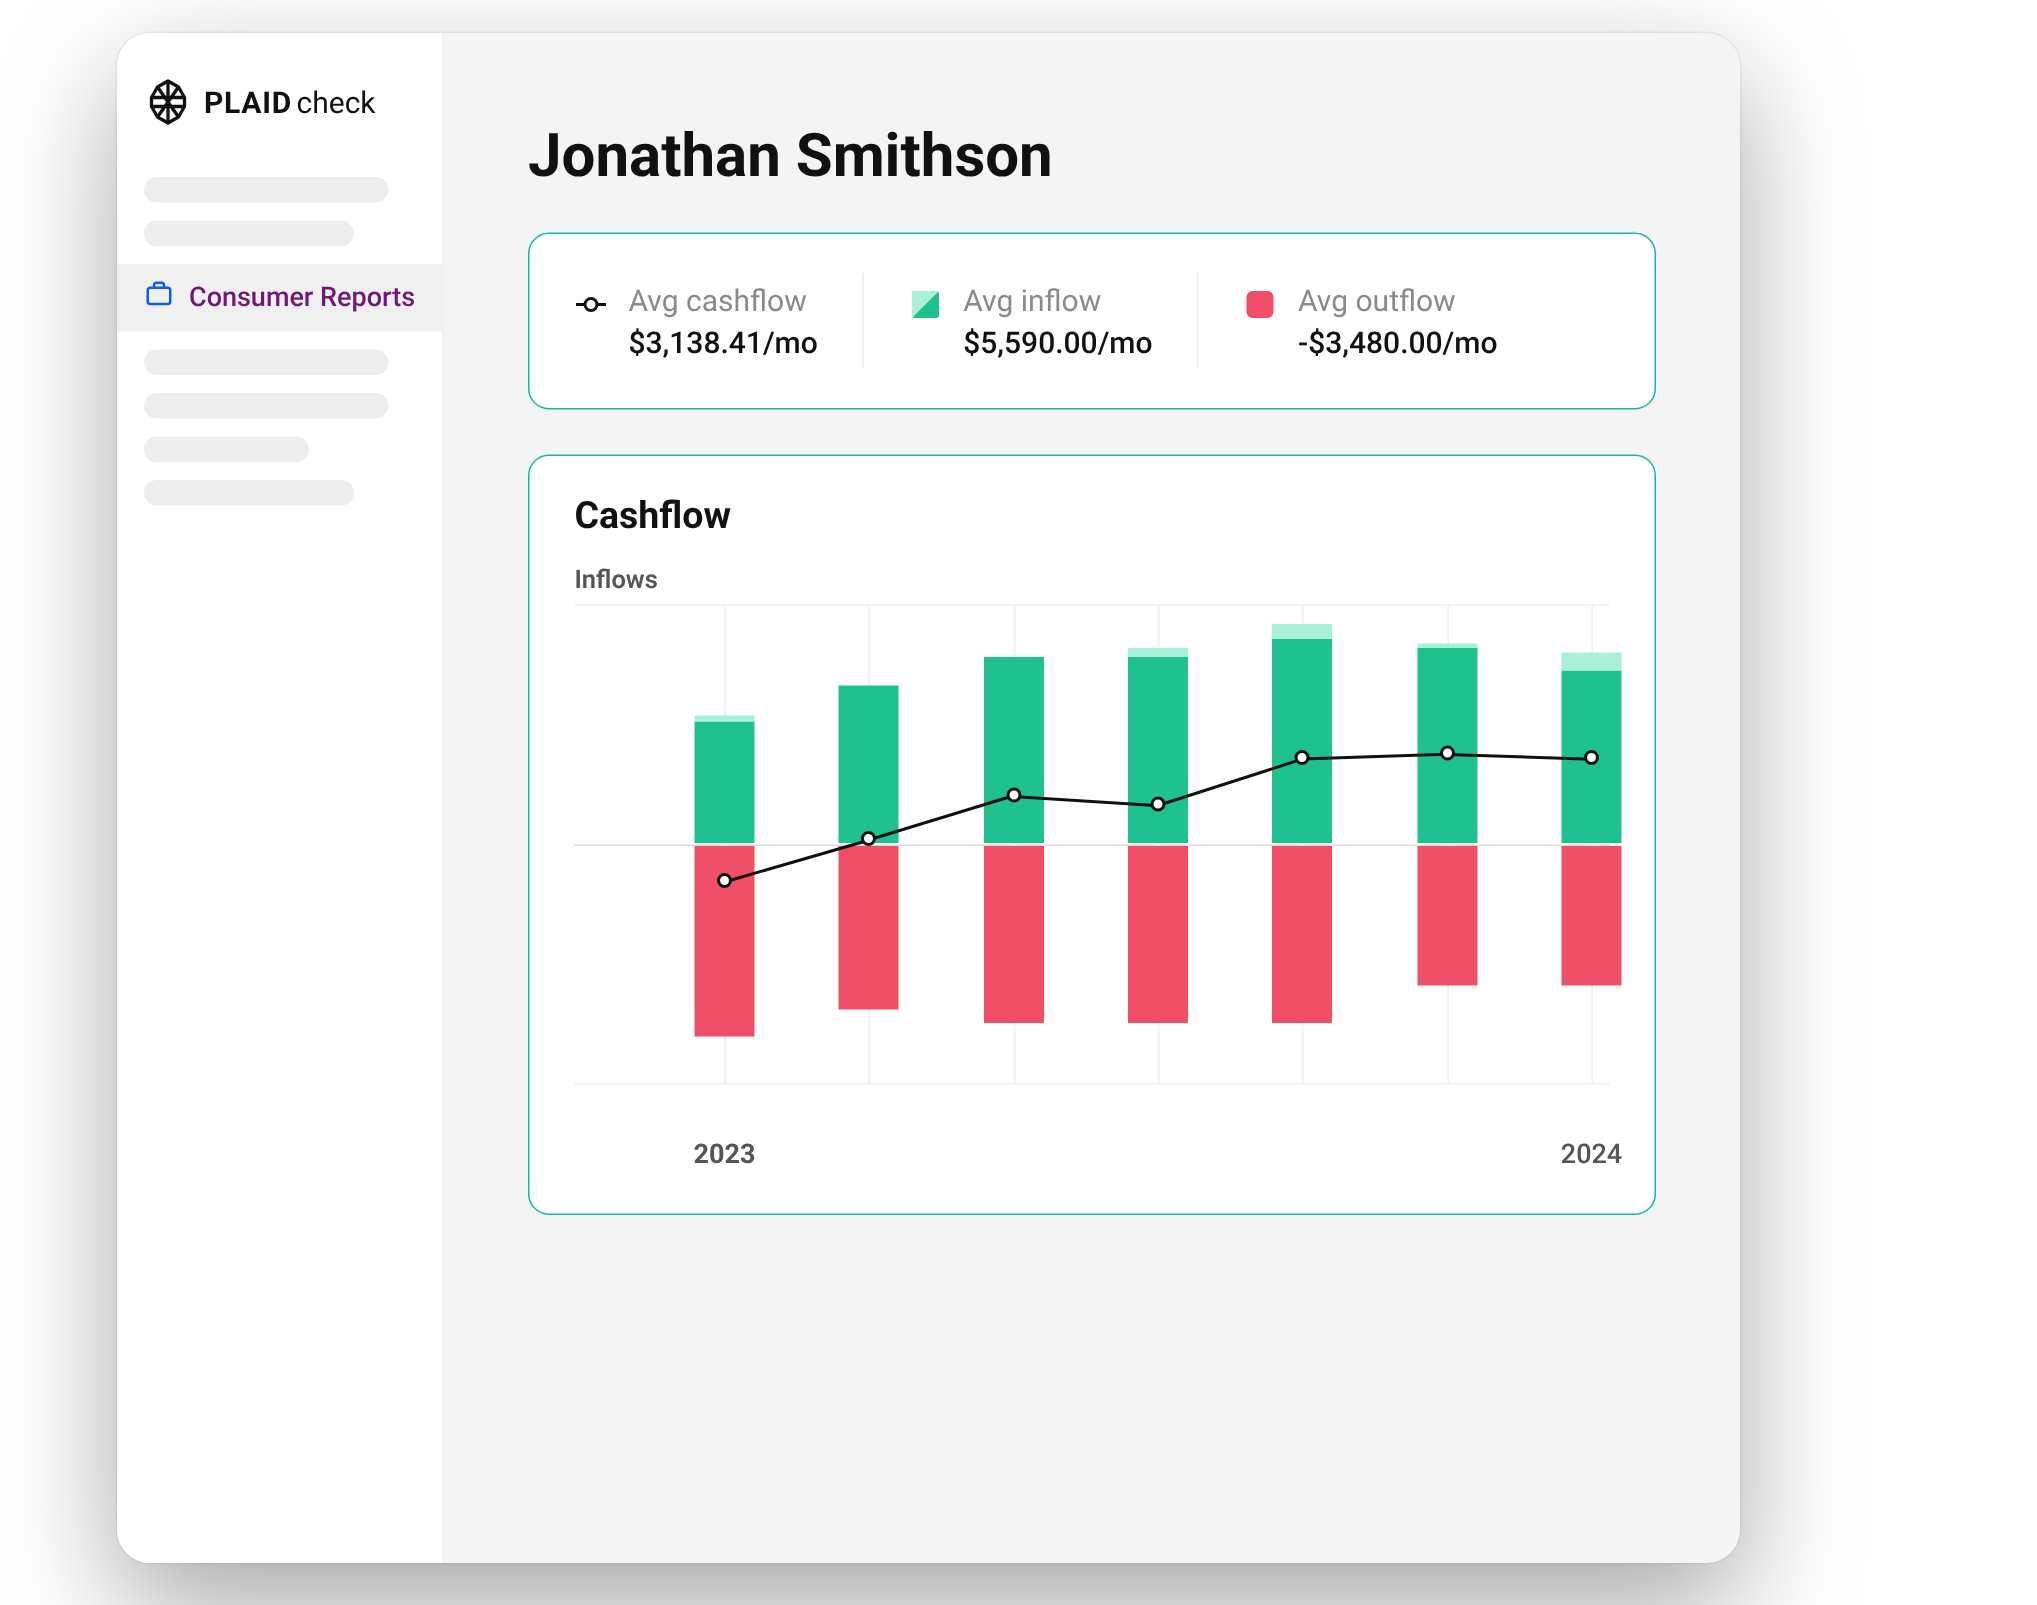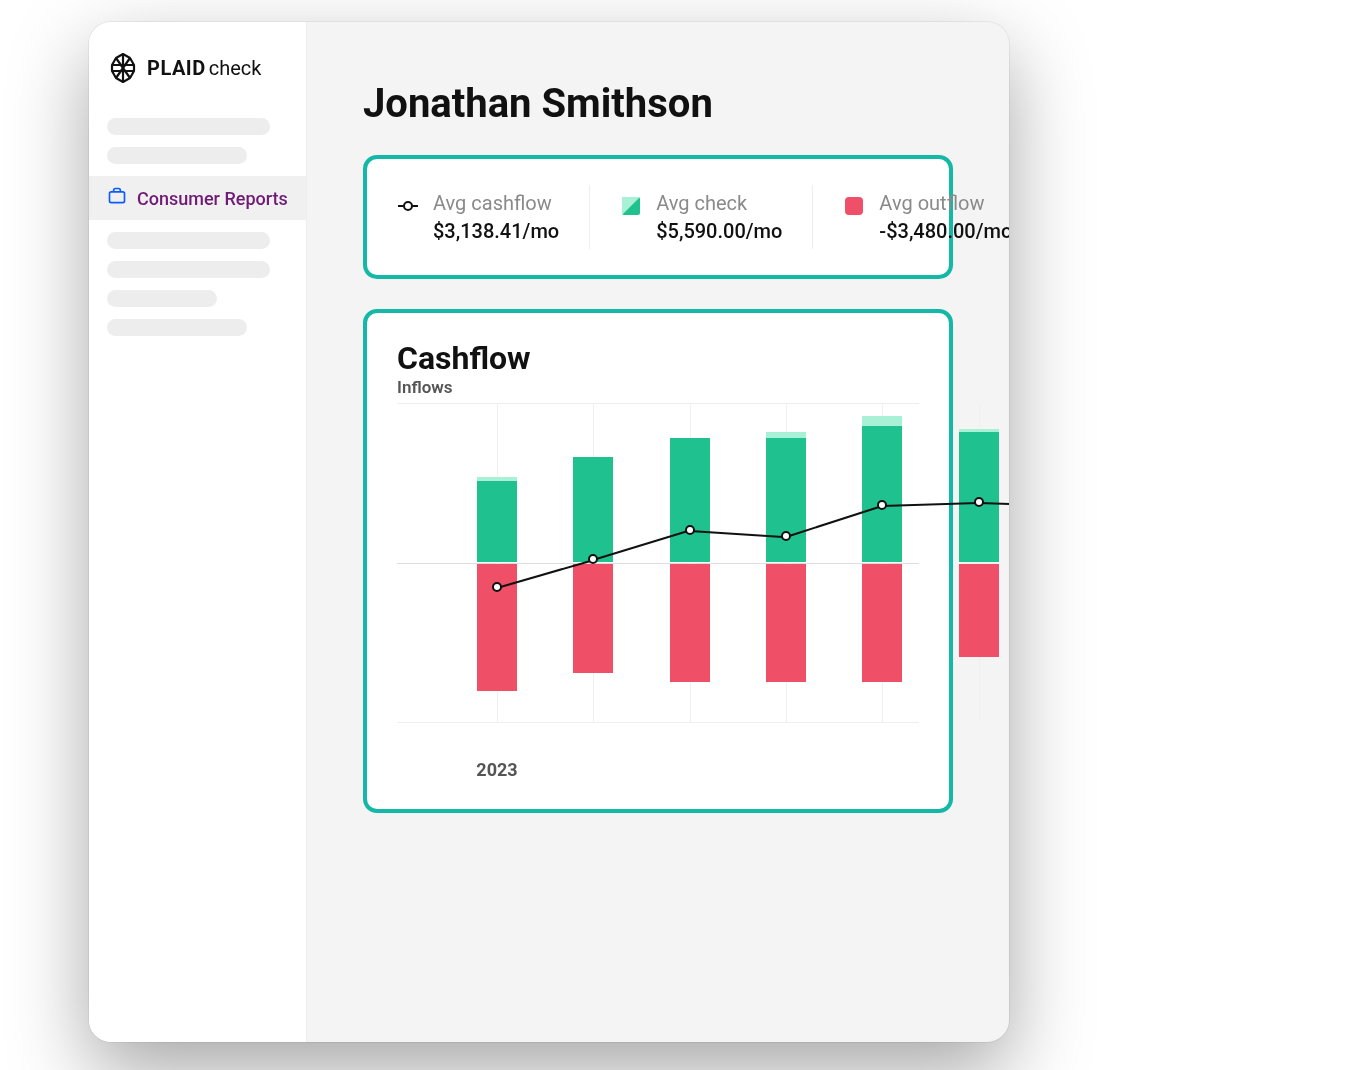--- a/index.html
+++ b/index.html
@@ -5,23 +5,23 @@
   * { box-sizing: border-box; margin: 0; padding: 0; }
   body {
     font-family: -apple-system, BlinkMacSystemFont, "Segoe UI", Roboto, Helvetica, Arial, sans-serif;
     background: #fff;
     width: 1358px;
     height: 1070px;
     overflow: hidden;
   }
   .app-window {
     position: absolute;
-    left: 89px;
+    left: 78px;
     top: 22px;
-    width: 920px;
+    width: 1082px;
     height: 1020px;
     background: #f4f4f4;
     border-radius: 22px;
     box-shadow: 0 30px 80px rgba(0,0,0,0.35), 0 0 0 1px rgba(0,0,0,0.05);
     display: flex;
     overflow: hidden;
   }
   
   .sidebar {
     width: 218px;
@@ -93,42 +93,42 @@
   .tab.active {
     color:#0a5cff;
     background:#e9f1ff;
     border-radius:8px 8px 0 0;
     border-bottom: 4px solid #0a5cff;
     font-weight:500;
   }
 
   .card {
     background:#fff;
-    border:4px solid #14b8a6;
+    border:1px solid #14b8a6;
     border-radius:14px;
     padding: 26px 30px;
     margin-bottom: 30px;
   }
   .stats-row {
     display:flex;
     align-items:flex-start;
   }
   .stat {
     display:flex;
     gap:14px;
     padding: 6px 30px;
     border-right:1px solid #eee;
   }
   .stat:first-child { padding-left:0; }
   .stat:last-child { border-right:none; }
   .stat-icon { width:22px; height:22px; flex:none; margin-top:4px; }
   .stat-label { font-size:20px; color:#8a8a8a; }
   .stat-value { font-size:20px; color:#111; font-weight:500; margin-top:4px; }
 
-  .chart-title { font-size:32px; font-weight:700; color:#111; }
+  .chart-title { font-size:25px; font-weight:700; color:#111; margin-bottom: 18px; }
   .axis-label { font-size:17px; font-weight:600; color:#555; }
   .axis-label.top { margin-bottom:6px; }
   .chart-area {
     position:relative;
     height: 320px;
     border-top:1px solid #eee;
     border-bottom:1px solid #eee;
   }
   .zero-line {
     position:absolute; left:0; right:0; top:50%; height:1px; background:#ddd;
@@ -216,21 +216,21 @@
           </div>
         </div>
         <div class="stat">
           <span class="stat-icon">
             <svg width="22" height="22" viewBox="0 0 22 22">
                 <path d="M4 2 H18 A2 2 0 0 1 20 4 V18 A2 2 0 0 1 18 20 H4 A2 2 0 0 1 2 18 V4 A2 2 0 0 1 4 2 Z" fill="#1fc28f"></path>
                 <path d="M2 2 L20 2 L2 20 Z" fill="#a8f0d6"></path>
               </svg>
           </span>
           <div>
-            <div class="stat-label">Avg check</div>
+            <div class="stat-label">Avg inflow</div>
             <div class="stat-value">$5,590.00/mo</div>
           </div>
         </div>
         <div class="stat">
           <span class="stat-icon">
             <svg width="22" height="22" viewBox="0 0 22 22">
                 <rect x="2" y="2" width="18" height="18" rx="4" fill="#ef4f67"></rect>
               </svg>
           </span>
           <div>

